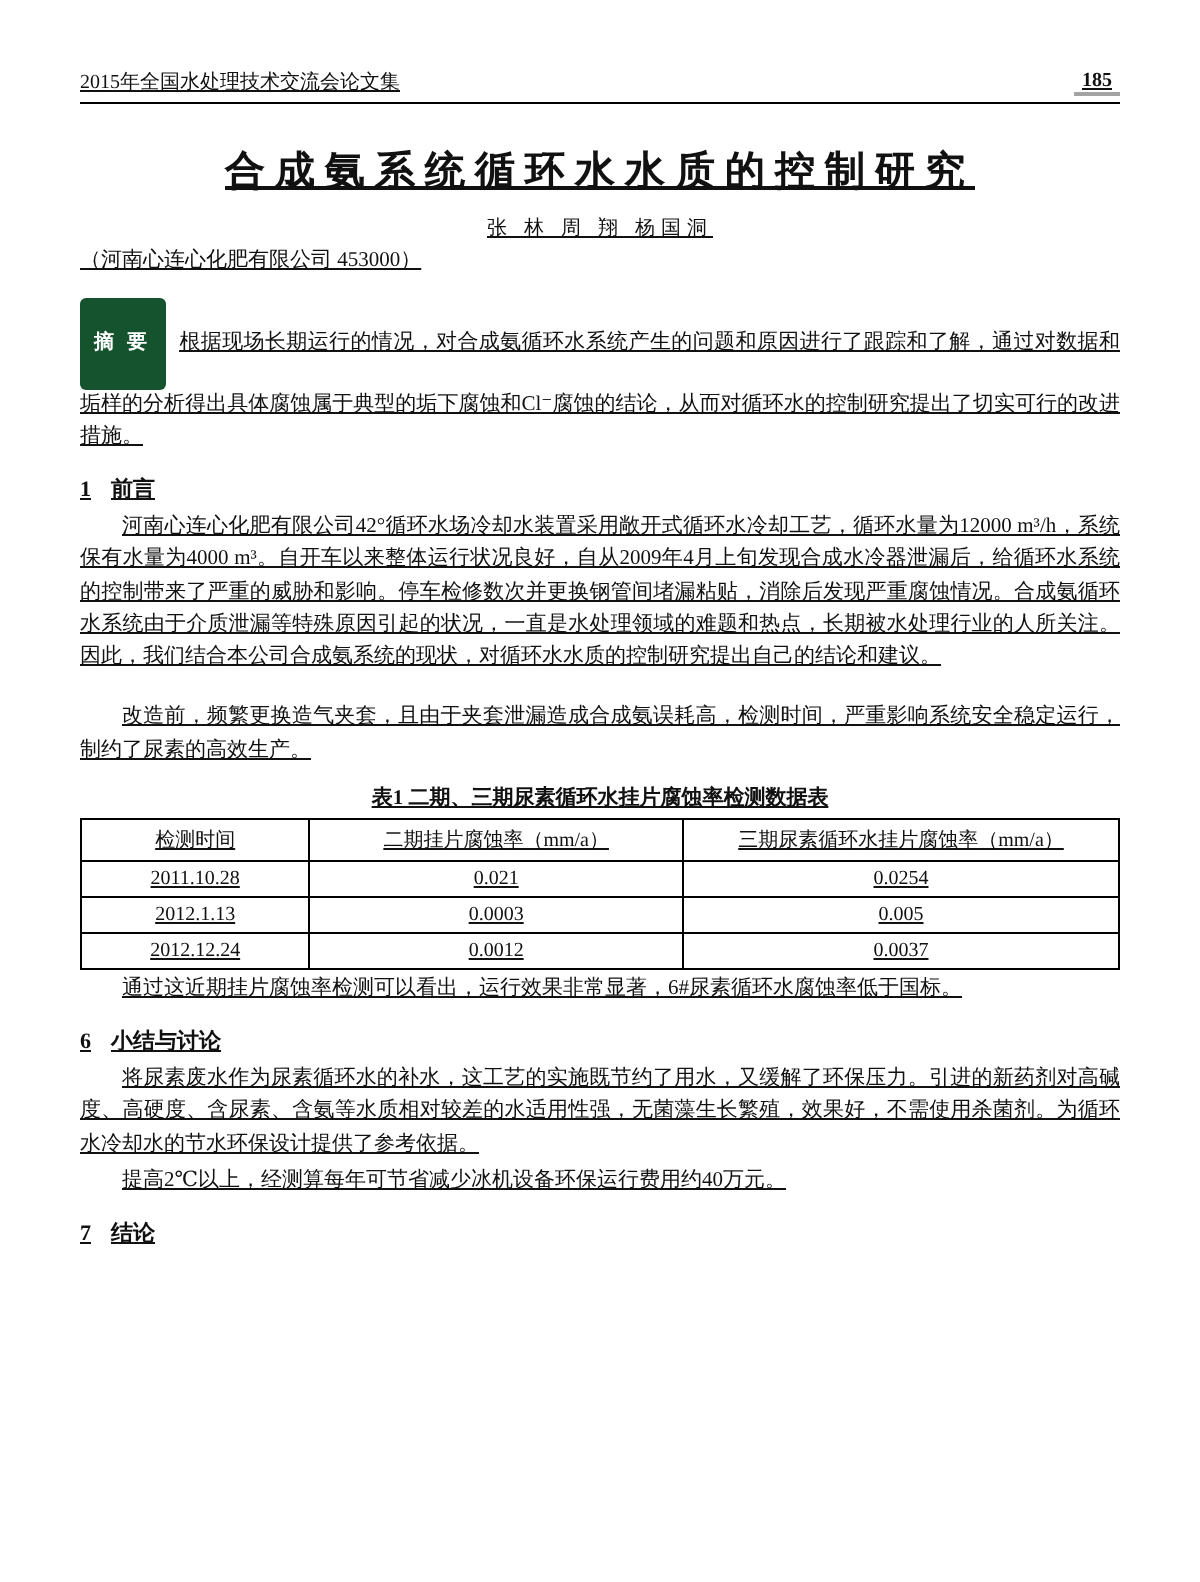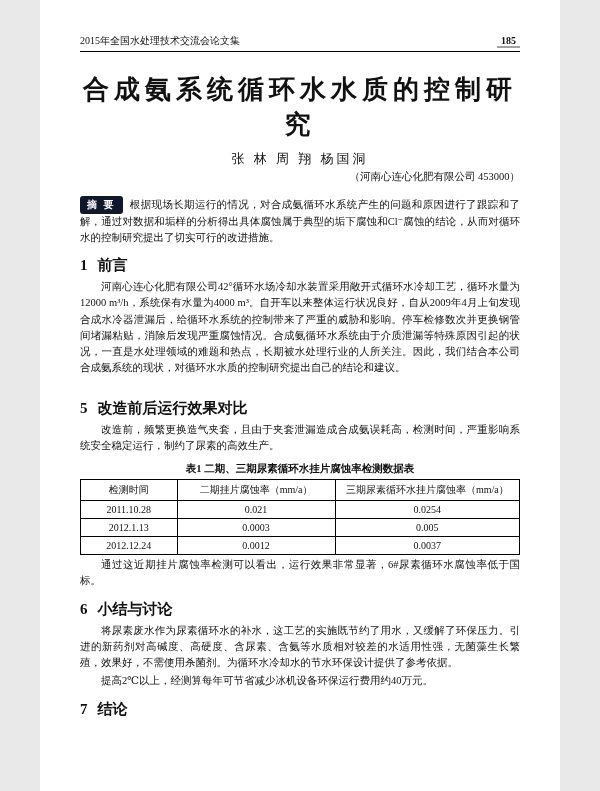--- a/index.html
+++ b/index.html
@@ -1,39 +1,39 @@
 <!DOCTYPE html>
 <html><head>
 <meta charset="utf-8">
 <style>
   html,body{margin:0;padding:0;background:#e9e9e9;}
   .page{
-    width:520px;height:791px;margin:0 auto;background:#ffffff;
+    width:600px;height:791px;margin:0 auto;background:#ffffff;
     box-sizing:border-box;padding:34px 40px 20px 40px;
     font-family:"Liberation Serif","DejaVu Serif",serif;
-    color:#111;overflow:hidden;position:relative;
+    color:#111;overflow:hidden;position:relative;text-decoration:underline;
   }
   
   .hdr{display:flex;justify-content:space-between;align-items:flex-end;
        font-size:10px;border-bottom:1.4px solid #000;padding-bottom:3px;}
   .hdr .pageno{font-weight:bold;border-bottom:2px solid #a3a3a3;padding:0 4px;}
   
-  .title{text-align:center;font-size:26px;font-weight:bold;letter-spacing:5px;
+  .title{text-align:center;font-size:20px;font-weight:bold;letter-spacing:5px;
          margin:20px 0 8px 0;}
-  .authors{text-align:center;font-size:13px;letter-spacing:3px;margin:2px 0;}
-  .affil{text-align:right;font-size:10.5px;margin:2px 0 12px 0;}
+  .authors{text-align:center;font-size:10px;letter-spacing:3px;margin:2px 0;}
+  .affil{text-align:left;font-size:10.5px;margin:2px 0 12px 0;}
   
   .absline{font-size:10.5px;line-height:1.55;text-align:justify;margin:6px 0;}
-  .tag{display:inline-block;background:#0f172a;color:#fff;font-weight:bold;
-       font-size:10px;padding:1px 7px;border-radius:3px;margin-right:7px;
+  .tag{display:inline-block;background:#14532d;color:#fff;font-weight:bold;
+       font-size:10px;padding:15px 7px;border-radius:3px;margin-right:7px;
        letter-spacing:2px;vertical-align:baseline;}
   .kwline{font-size:10.5px;margin:8px 0 10px 0;}
   .kwtext{letter-spacing:1px;font-weight:bold;}
   
-  .sec-h{font-size:15px;font-weight:bold;margin:10px 0 4px 0;}
+  .sec-h{font-size:11px;font-weight:bold;margin:10px 0 4px 0;}
   .sec-h .num{margin-right:10px;}
   p.body{font-size:10.5px;line-height:1.55;text-align:justify;
          text-indent:2em;margin:2px 0;}
   .gap{height:10px;}
   
   .tbl-cap{text-align:center;font-size:10.5px;font-weight:bold;margin:8px 0 3px 0;}
   table.dat{width:100%;border-collapse:collapse;font-size:10px;table-layout:fixed;}
   table.dat th,table.dat td{border:1px solid #000;text-align:center;
       padding:3px 2px;font-weight:normal;}
   table.dat th{font-weight:normal;}
@@ -60,23 +60,20 @@
   </div>
 
 
   <div class="sec-h">
     <span class="num">1</span><span>前言</span>
   </div>
   <p class="body">河南心连心化肥有限公司42°循环水场冷却水装置采用敞开式循环水冷却工艺，循环水量为12000 m³/h，系统保有水量为4000 m³。自开车以来整体运行状况良好，自从2009年4月上旬发现合成水冷器泄漏后，给循环水系统的控制带来了严重的威胁和影响。停车检修数次并更换钢管间堵漏粘贴，消除后发现严重腐蚀情况。合成氨循环水系统由于介质泄漏等特殊原因引起的状况，一直是水处理领域的难题和热点，长期被水处理行业的人所关注。因此，我们结合本公司合成氨系统的现状，对循环水水质的控制研究提出自己的结论和建议。</p>
 
   <div class="gap"></div>
 
-  <div class="sec-h">
-    <span class="num">5</span><span>改造前后运行效果对比</span>
-  </div>
   <p class="body">改造前，频繁更换造气夹套，且由于夹套泄漏造成合成氨误耗高，检测时间，严重影响系统安全稳定运行，制约了尿素的高效生产。</p>
 
   <div class="tbl-cap">表1  二期、三期尿素循环水挂片腐蚀率检测数据表</div>
   <table class="dat">
     <colgroup>
         <col class="c1">
         <col class="c2">
         <col class="c3">
       </colgroup>
     <thead>

